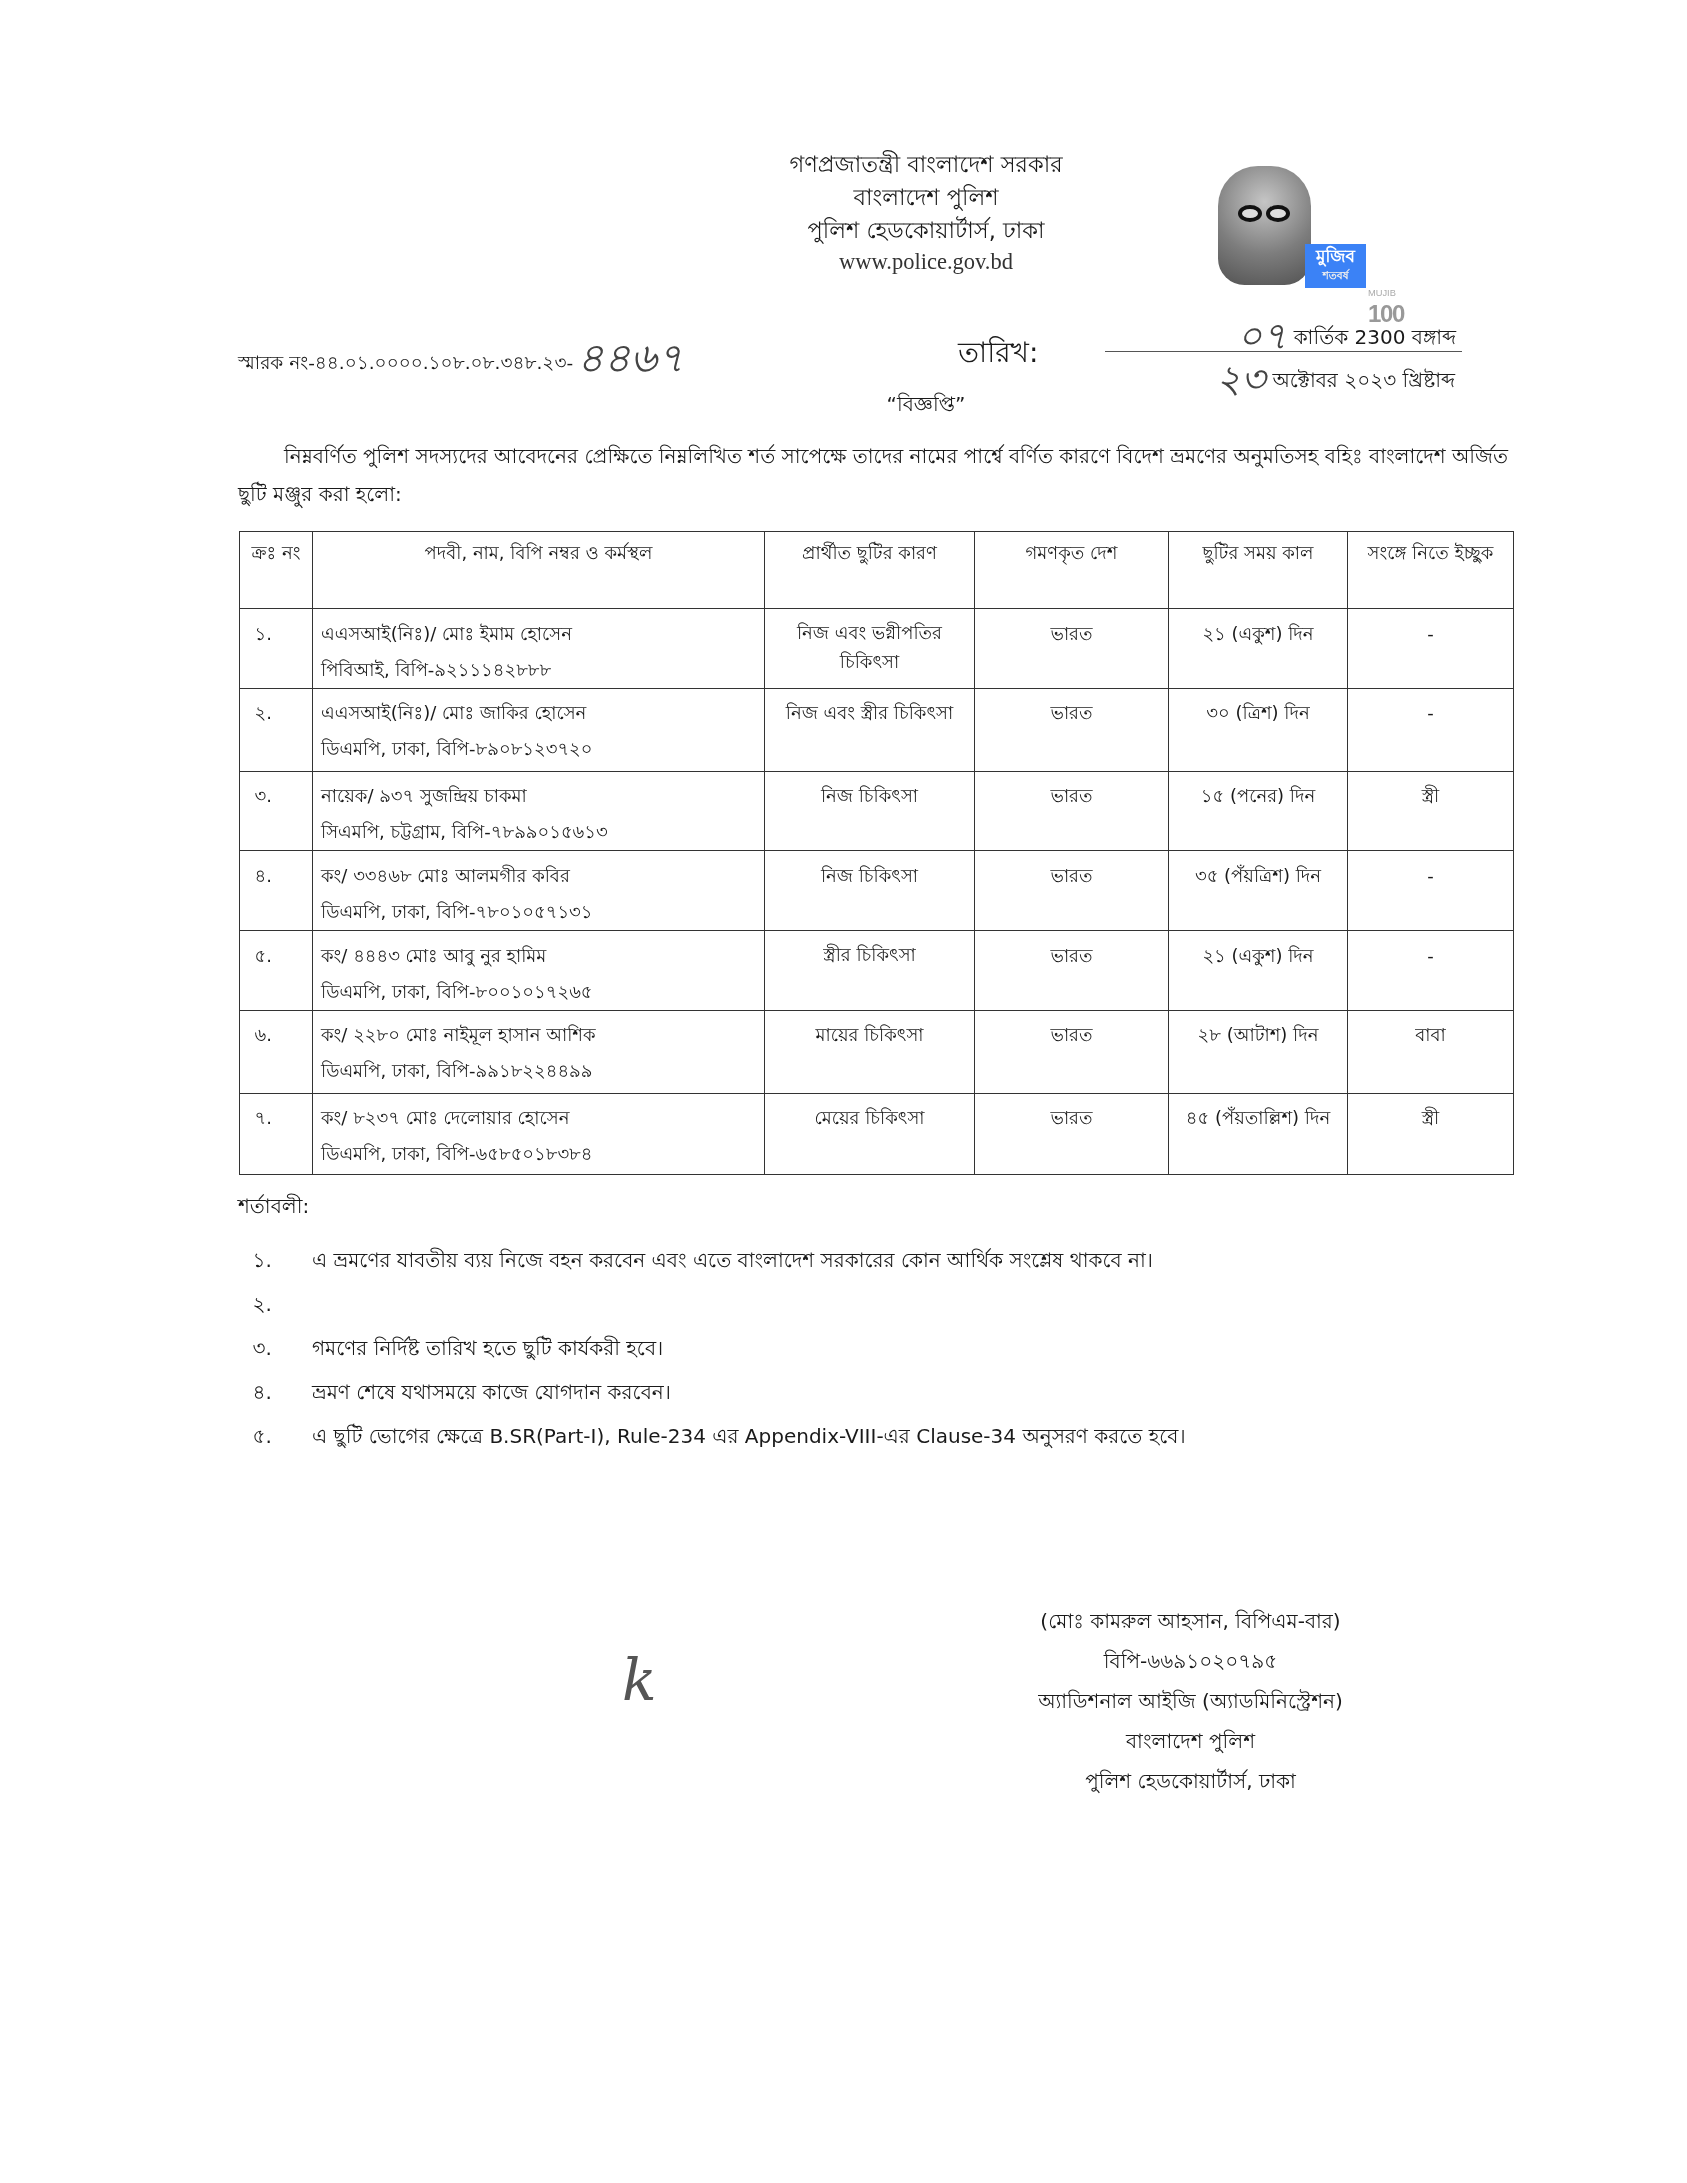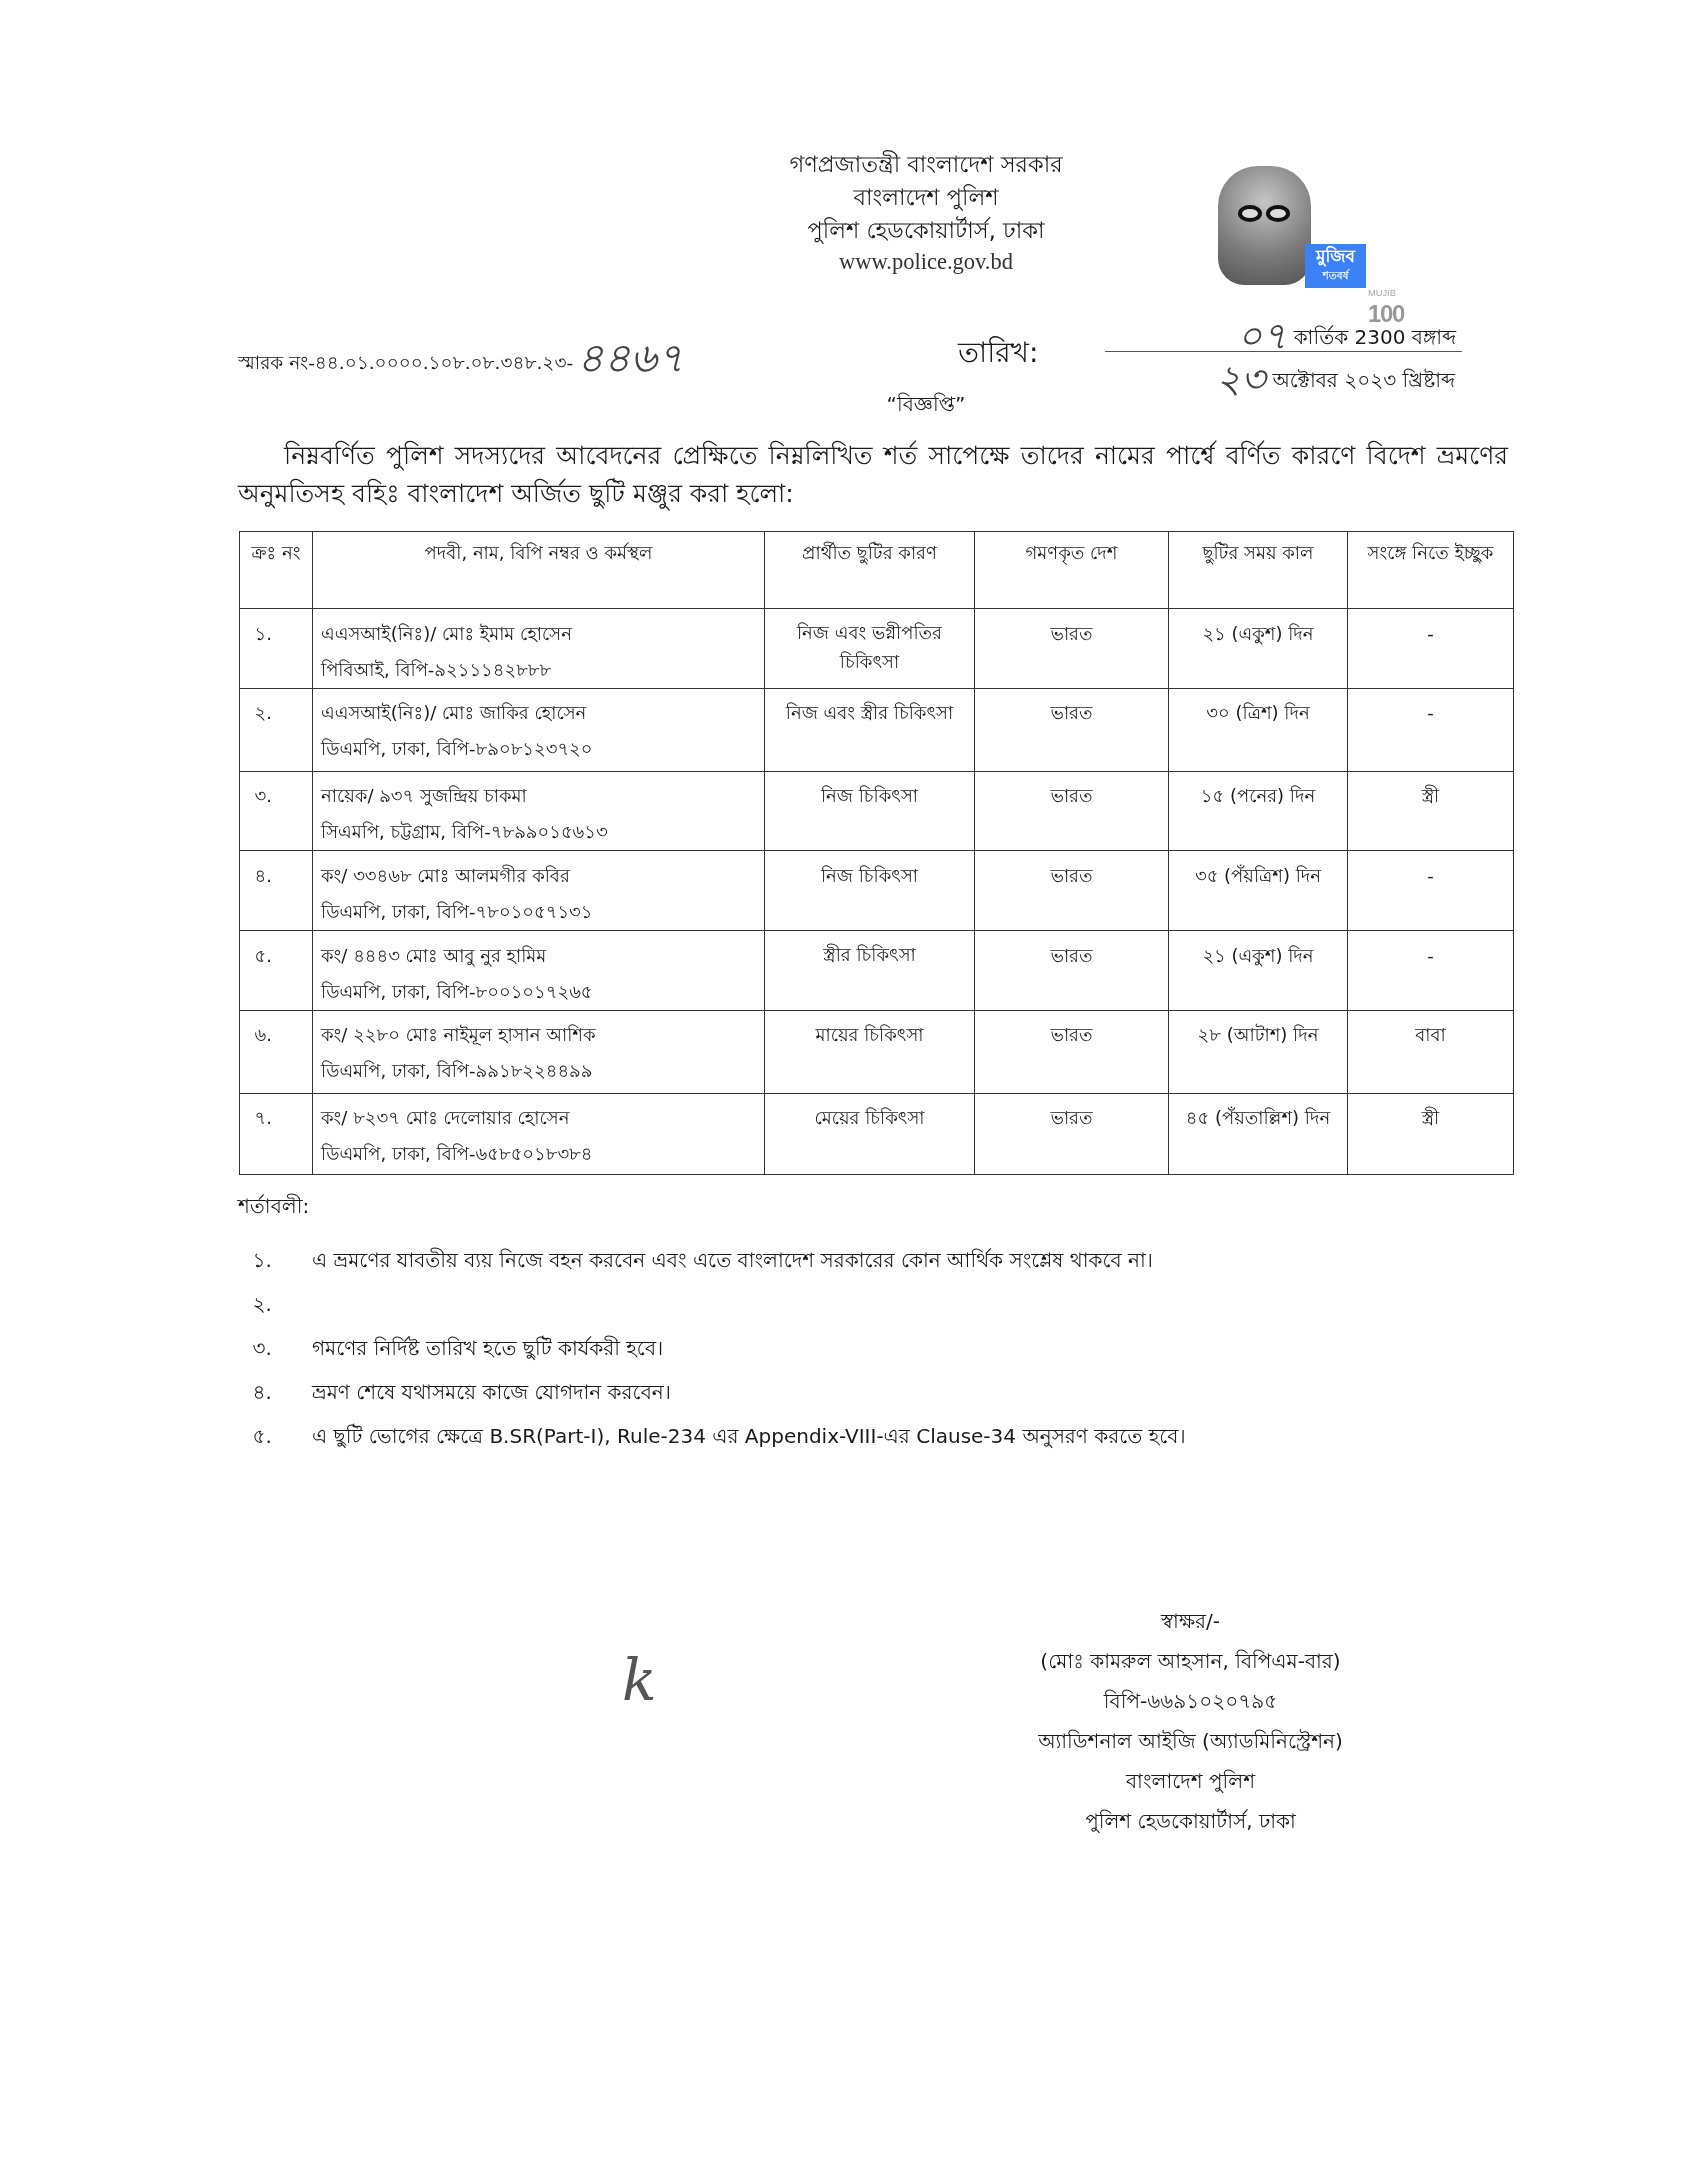--- a/index.html
+++ b/index.html
@@ -38,21 +38,21 @@
   .memo .hand { position: relative; top: 2.6px; margin-left: 4px; }
 
   .date-label { position: absolute; left: 958px; top: 331px; font-size: 28px; }
   .date-top { position: absolute; left: 1125px; top: 306px; width: 331px; text-align: right; font-size: 20px; }
   .date-rule { position: absolute; left: 1105px; top: 351px; width: 357px; height: 1.3px; background: #555; }
   .date-bot { position: absolute; left: 1098px; top: 349px; width: 357px; text-align: right; font-size: 20px; }
   .date-top .hand, .date-bot .hand { font-size: 38px; margin-right: 7px; vertical-align: -5.3px; }
 
   .title { position: absolute; left: 595px; top: 389px; width: 662px; text-align: center; font-size: 20px; }
 
-  .intro { position: absolute; left: 238px; top: 437px; width: 1270px; font-size: 25px; line-height: 38px; text-indent: 46px; text-align: justify; }
+  .intro { position: absolute; left: 238px; top: 437px; width: 1270px; font-size: 20px; line-height: 38px; text-indent: 46px; text-align: justify; }
 
   table.grid {
     position: absolute; left: 239px; top: 531px; width: 1273px;
     border-collapse: collapse; font-size: 18px; table-layout: fixed;
   }
   table.grid th, table.grid td { border: 1.3px solid #333; vertical-align: top; }
   table.grid th { font-weight: normal; text-align: center; padding: 6.6px 5.3px; height: 63px; line-height: 28px; }
   table.grid td { padding: 6.6px 8px 0 8px; line-height: 36px; }
   table.grid td.c { text-align: center; }
   .col-sl { width: 73px; }
@@ -230,20 +230,19 @@
       <span class="txt">ভ্রমণ শেষে যথাসময়ে কাজে যোগদান করবেন।</span>
     </div>
   <div class="cond">
       <span class="num">৫.</span>
       <span class="txt">এ ছুটি ভোগের ক্ষেত্রে B.SR(Part-I), Rule-234 এর Appendix-VIII-এর Clause-34 অনুসরণ করতে হবে।</span>
     </div>
 </div>
 
 <div class="sig-initial">k</div>
 <div class="sig-block">
-  <div class="sig-line">স্বাক্ষর/-</div>
   <div class="sig-line">(মোঃ কামরুল আহসান, বিপিএম-বার)</div>
   <div class="sig-line">বিপি-৬৬৯১০২০৭৯৫</div>
   <div class="sig-line">অ্যাডিশনাল আইজি (অ্যাডমিনিস্ট্রেশন)</div>
   <div class="sig-line">বাংলাদেশ পুলিশ</div>
   <div class="sig-line">পুলিশ হেডকোয়ার্টার্স, ঢাকা</div>
 </div>
 
 
 </body></html>

